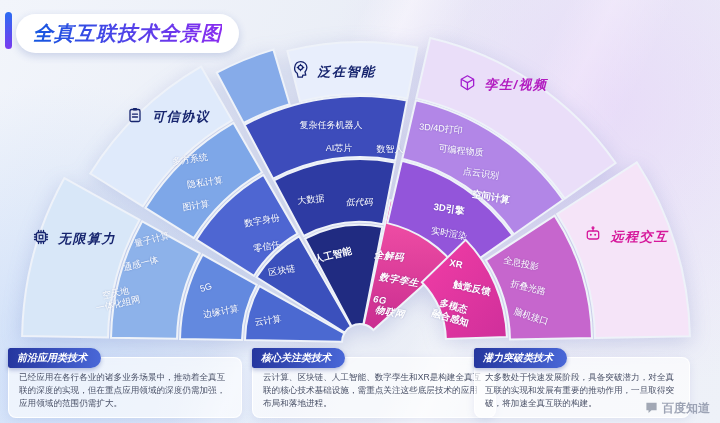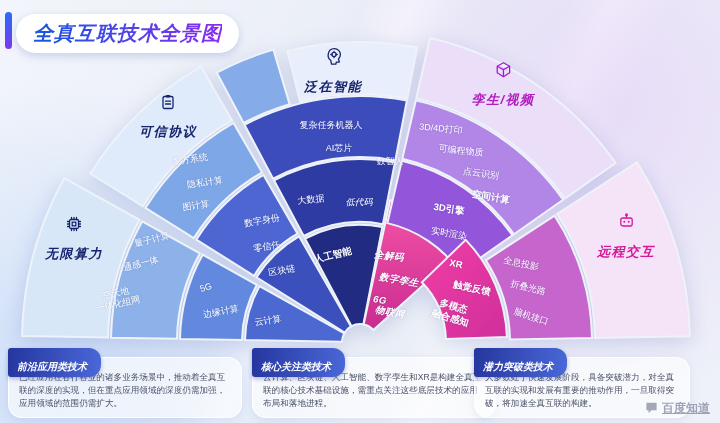--- a/index.html
+++ b/index.html
@@ -14,50 +14,50 @@
       linear-gradient(115deg, transparent 62%, rgba(255,255,255,.45) 67%, transparent 74%);}
   svg.fan{position:absolute;left:0;top:0;filter:drop-shadow(0 5px 10px rgba(80,100,180,.22));}
 
   
   .lbl{position:absolute;color:#fff;font-size:9px;line-height:1.25;text-align:center;
     white-space:pre-line;transform:translate(-50%,-50%);text-shadow:0 0 2px rgba(10,30,110,.28);}
   .lbl.b{font-weight:700;font-size:9.5px;}
   .lbl.i{font-weight:700;font-style:italic;font-size:9.5px;letter-spacing:.5px;}
 
   
-  .hdr{position:absolute;transform:translate(-50%,-50%);display:flex;flex-direction:column;
+  .hdr{position:absolute;transform:translate(-50%,-50%);display:flex;flex-direction:row;
     align-items:center;gap:8px;}
   .hdr .txt{font-size:13px;font-weight:800;font-style:italic;letter-spacing:1.5px;white-space:nowrap;}
   .hdr.navy .txt{color:#16246e;}
   .hdr.purp .txt{color:#b21bc0;}
   .hdr.pink .txt{color:#d6189b;}
 
   
   .title-bar{position:absolute;left:5px;top:12px;width:7px;height:37px;border-radius:4px;
     background:linear-gradient(180deg,#2a6cf2,#7a3bf0);}
   .title-pill{position:absolute;left:16px;top:14px;background:#fff;border-radius:20px;
     padding:6px 17px;box-shadow:0 3px 9px rgba(40,70,160,.20);}
   .title-txt{font-size:20px;font-weight:800;font-style:italic;letter-spacing:1px;
     background:linear-gradient(90deg,#1557e0,#8a2cf0);-webkit-background-clip:text;
     background-clip:text;color:transparent;}
 
   
   .panel{position:absolute;top:357px;}
   .panel-pill{position:absolute;top:-9px;left:0;z-index:2;color:#fff;font-size:10px;
-    font-weight:700;font-style:italic;padding:12px 14px 3px 9px;white-space:nowrap;
+    font-weight:700;font-style:italic;padding:3px 14px 3px 9px;white-space:nowrap;
     background:linear-gradient(95deg,#25369e,#4a68d8);border-radius:3px 12px 12px 3px;
     box-shadow:0 2px 4px rgba(30,50,140,.3);}
   .panel-body{background:rgba(255,255,255,.62);border:1px solid rgba(255,255,255,.95);
-    border-radius:14px;padding:13px 10px 7px;font-size:8.6px;color:#4b5268;line-height:1.5;
+    border-radius:8px;padding:13px 10px 7px;font-size:8.6px;color:#4b5268;line-height:1.5;
     box-shadow:0 2px 8px rgba(90,110,180,.12);}
   .p1{left:8px;width:234px;} .p2{left:252px;width:244px;} .p3{left:474px;width:216px;}
 
   
   .wm{position:absolute;right:10px;bottom:6px;display:flex;align-items:center;gap:4px;
-    color:#949bae;font-size:12px;font-weight:700;opacity:.9;text-decoration:underline;}
+    color:#949bae;font-size:12px;font-weight:700;opacity:.9;}
 </style>
 </head>
 <body>
 
 <div class="stage">
   <div class="bg-fx"></div>
 
   <svg class="fan" width="720" height="423" viewBox="0 0 720 423">
     <defs>
       <linearGradient id="gk" x1="0" y1="0" x2="0" y2="1">
@@ -103,21 +103,21 @@
 
   <span class="lbl" style="left:190px;top:160px;transform:translate(-50%,-50%) rotate(-8deg)">多方系统</span>
   <span class="lbl" style="left:205px;top:183px;transform:translate(-50%,-50%) rotate(-8deg)">隐私计算</span>
   <span class="lbl" style="left:196px;top:206px;transform:translate(-50%,-50%) rotate(-8deg)">图计算</span>
   <span class="lbl" style="left:262px;top:221px;transform:translate(-50%,-50%) rotate(-10deg)">数字身份</span>
   <span class="lbl" style="left:267px;top:247px;transform:translate(-50%,-50%) rotate(-10deg)">零信任</span>
   <span class="lbl" style="left:282px;top:271px;transform:translate(-50%,-50%) rotate(-10deg)">区块链</span>
 
   <span class="lbl" style="left:331px;top:126px;">复杂任务机器人</span>
   <span class="lbl" style="left:339px;top:149px;">AI芯片</span>
-  <span class="lbl" style="left:390px;top:162px;">数智人</span>
+  <span class="lbl" style="left:390px;top:150px;">数智人</span>
   <span class="lbl" style="left:311px;top:200px;transform:translate(-50%,-50%) rotate(-6deg)">大数据</span>
   <span class="lbl" style="left:359px;top:203px;font-style:italic;">低代码</span>
   <span class="lbl b" style="left:333px;top:255px;transform:translate(-50%,-50%) rotate(-14deg)">人工智能</span>
 
   <span class="lbl" style="left:441px;top:129px;transform:translate(-50%,-50%) rotate(5deg)">3D/4D打印</span>
   <span class="lbl" style="left:461px;top:151px;transform:translate(-50%,-50%) rotate(6deg)">可编程物质</span>
   <span class="lbl" style="left:481px;top:174px;transform:translate(-50%,-50%) rotate(8deg)">点云识别</span>
   <span class="lbl b" style="left:491px;top:197px;transform:translate(-50%,-50%) rotate(10deg)">空间计算</span>
   <span class="lbl b" style="left:449px;top:209px;transform:translate(-50%,-50%) rotate(8deg)">3D引擎</span>
   <span class="lbl" style="left:449px;top:234px;transform:translate(-50%,-50%) rotate(10deg)">实时渲染</span>

